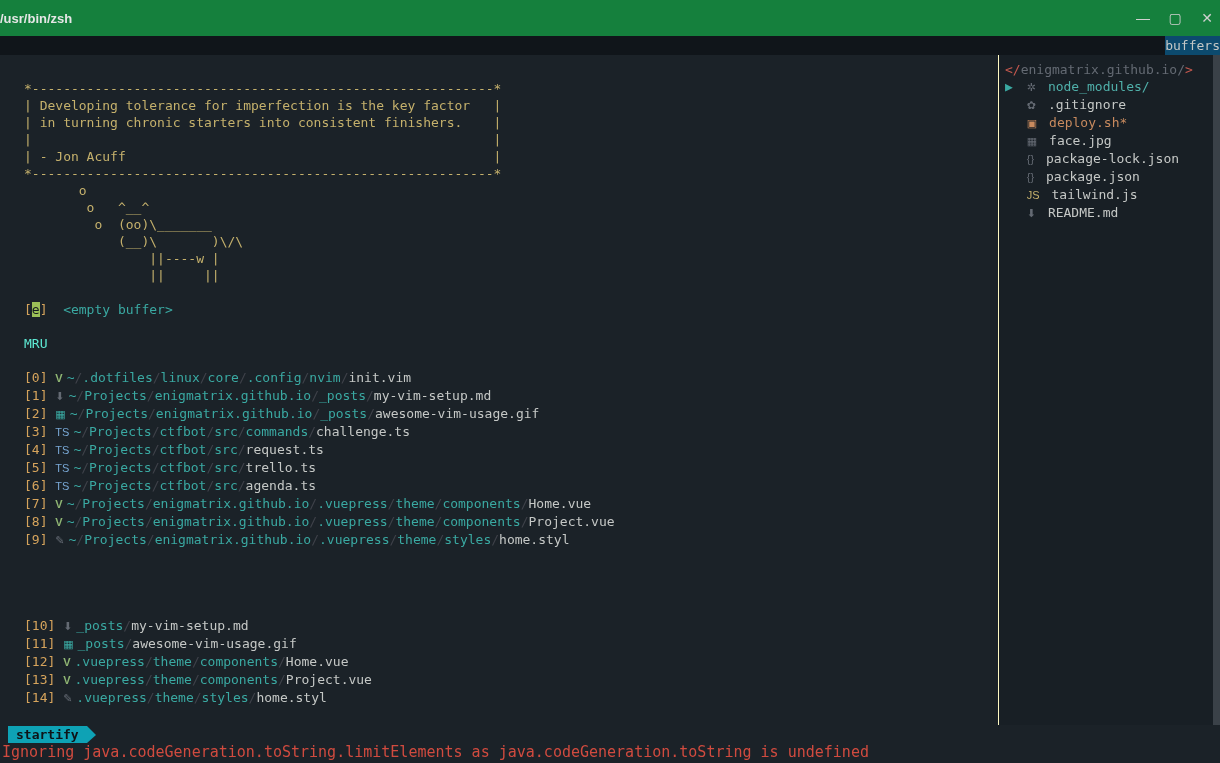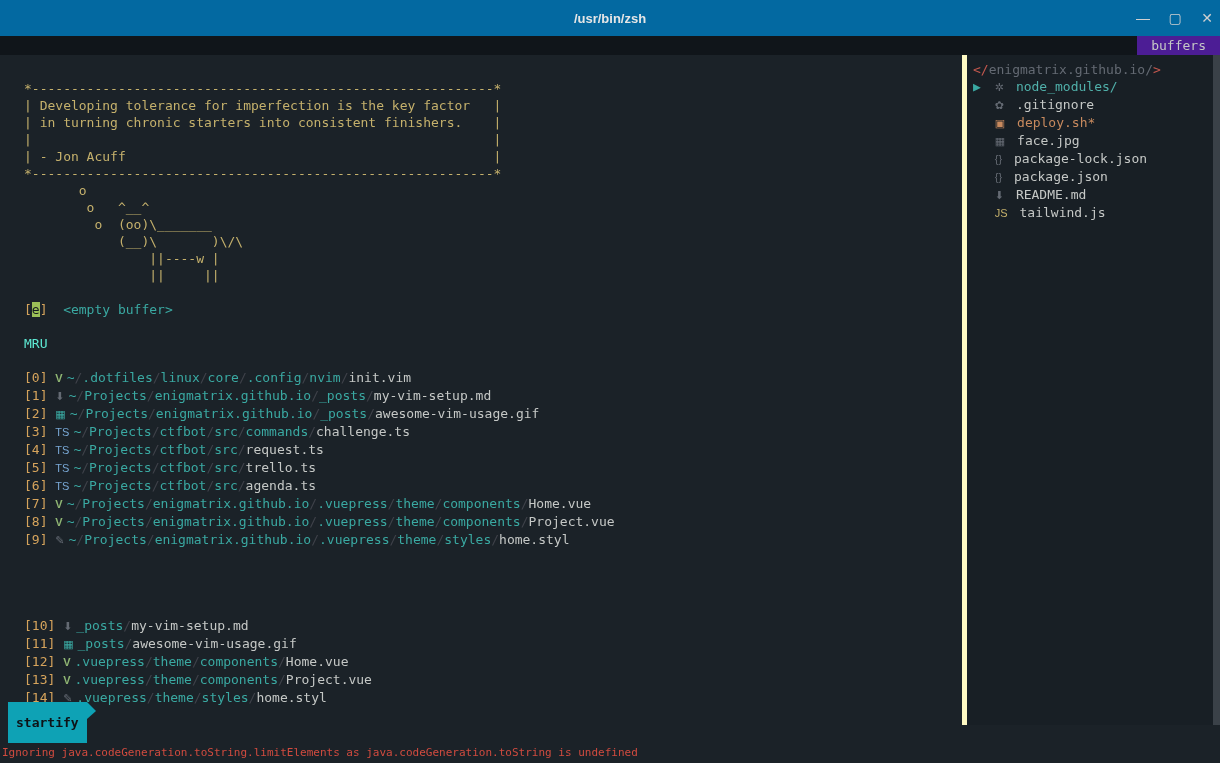--- a/index.html
+++ b/index.html
@@ -9,92 +9,93 @@
     font-size:13px;
     line-height:17px;
     color:#c5c8c6;
     width:1220px;
     height:763px;
     overflow:hidden;
     position:relative;
   }
   .titlebar {
     height:36px;
-    background:#0369a1;
+    background:#15803d;
     display:flex;
     align-items:center;
-    justify-content:center;
+    justify-content:flex-start;
     position:relative;
   }
   .title { color:#e6e6e6; font-weight:bold; font-size:13px; font-family:sans-serif;}
   .winbtns { position:absolute; right:6px; top:0; height:36px; display:flex; align-items:center; gap:18px; color:#d0d0d0; }
   .winbtn { width:14px; height:14px; display:flex; align-items:center; justify-content:center; font-family:sans-serif; font-size:14px; cursor:pointer;}
   .tabbar {
     height:19px;
     background:#10151a;
     display:flex;
     justify-content:flex-end;
     align-items:center;
   }
   .tab {
-    background:#4c1d95;
+    background:#0c4a6e;
     color:#c5c8c6;
-    padding:1px 14px;
+    padding:1px 0;
     font-size:13px;
   }
   .split {
     display:flex;
     height:670px;
   }
   .main {
     width:962px;
     padding:8px 0 0 24px;
     overflow:hidden;
     white-space:pre;
   }
   .sidebar {
     flex:1;
-    border-left:5px solid #fef9c3;
+    border-left:1px solid #fef9c3;
     padding:6px 0 0 4px;
     background:#181f25;
     position:relative;
+    margin-left:36px;
   }
   .sb-scroll {
     position:absolute;
     right:0; top:0; bottom:0;
     width:7px;
     background:#3a4148;
   }
   .statusbar {
     position:absolute;
     bottom:20px;
     left:8px;
   }
   .status-pill {
     background:#0ea2b5;
     color:#0e1317;
-    padding:12px 8px;
+    padding:0 8px;
     font-weight:bold;
     display:inline-block;
     position:relative;
   }
   .status-pill::after{
     content:"";
     position:absolute;
     right:-9px; top:0;
     border-top:9px solid transparent;
     border-bottom:8px solid transparent;
     border-left:9px solid #0ea2b5;
   }
   .msgline {
     position:absolute;
     bottom:2px;
     left:2px;
     color:#d14b3f;
-    font-size:11px;
+    font-size:15px;
   }
 
   
   .c-quote { color:#c5b16c; }
   .c-num   { color:#d6a45c; }
   .c-purple{ color:#5eead4; }
   .c-cyan  { color:#3aa9a2; }
   .c-blue  { color:#78a7d4;margin-top:40px; }
   .c-slash { color:#3f424a; }
   .c-green { color:#8fb573; font-weight:bold;}
@@ -152,22 +153,22 @@
     <div class="tree-row">
       <span class="c-red">&lt;/</span><span class="c-gray">enigmatrix.github.io/</span><span class="c-red">&gt;</span>
     </div>
     <div id="tree-items">
         <div class="tree-row"><span class="arrow">▶</span> <span class="ficon c-gray">✲</span> <span class="c-teal">node_modules/</span></div>
         <div class="tree-row"><span class="arrow"> </span> <span class="ficon c-gray">✿</span> <span class="">.gitignore</span></div>
         <div class="tree-row"><span class="arrow"> </span> <span class="ficon c-orange">▣</span> <span class="c-orange">deploy.sh*</span></div>
         <div class="tree-row"><span class="arrow"> </span> <span class="ficon c-gray">▦</span> <span class="">face.jpg</span></div>
         <div class="tree-row"><span class="arrow"> </span> <span class="ficon c-gray">{}</span> <span class="">package-lock.json</span></div>
         <div class="tree-row"><span class="arrow"> </span> <span class="ficon c-gray">{}</span> <span class="">package.json</span></div>
+        <div class="tree-row"><span class="arrow"> </span> <span class="ficon c-brown">JS</span> <span class="">tailwind.js</span></div>
         <div class="tree-row"><span class="arrow"> </span> <span class="ficon c-gray">⬇</span> <span class="">README.md</span></div>
-        <div class="tree-row"><span class="arrow"> </span> <span class="ficon c-brown">JS</span> <span class="">tailwind.js</span></div>
       </div>
     <div class="sb-scroll"></div>
   </div>
 </div>
 
 <div class="statusbar">
   <span class="status-pill">startify</span>
 </div>
 
 <div class="msgline">Ignoring java.codeGeneration.toString.limitElements as java.codeGeneration.toString is undefined</div>

